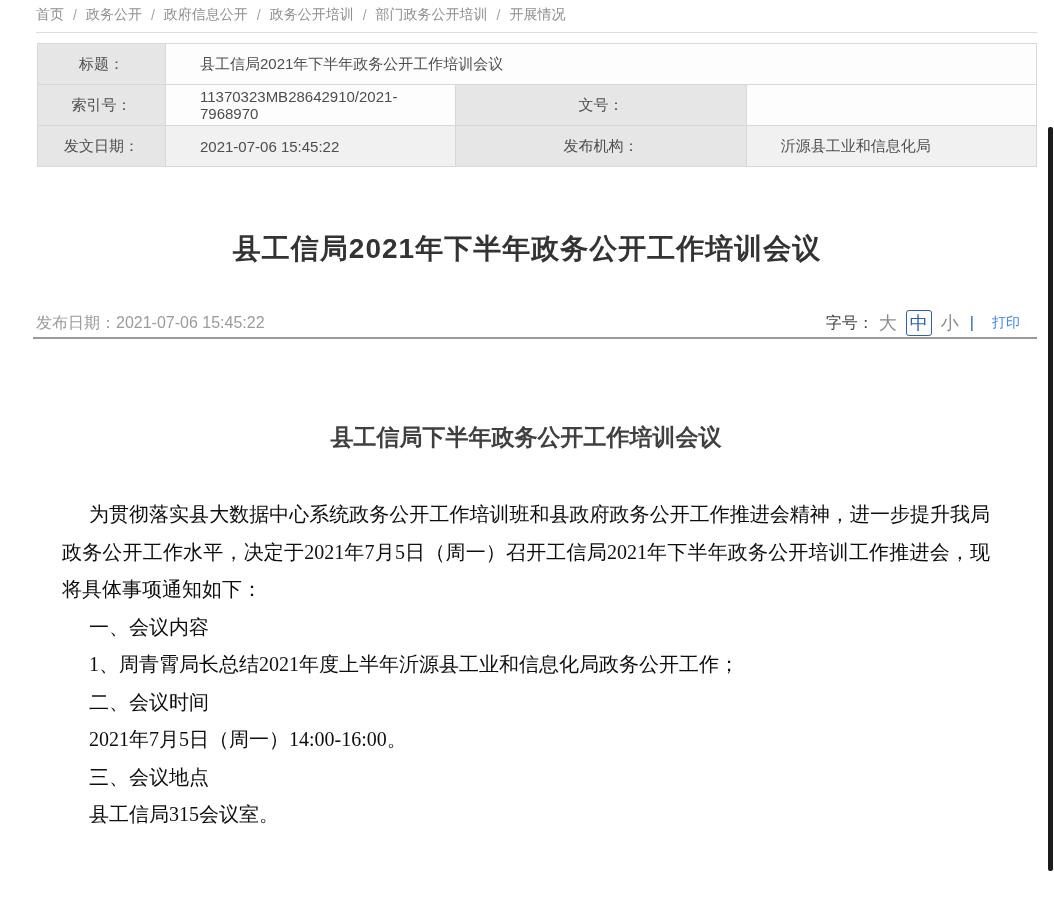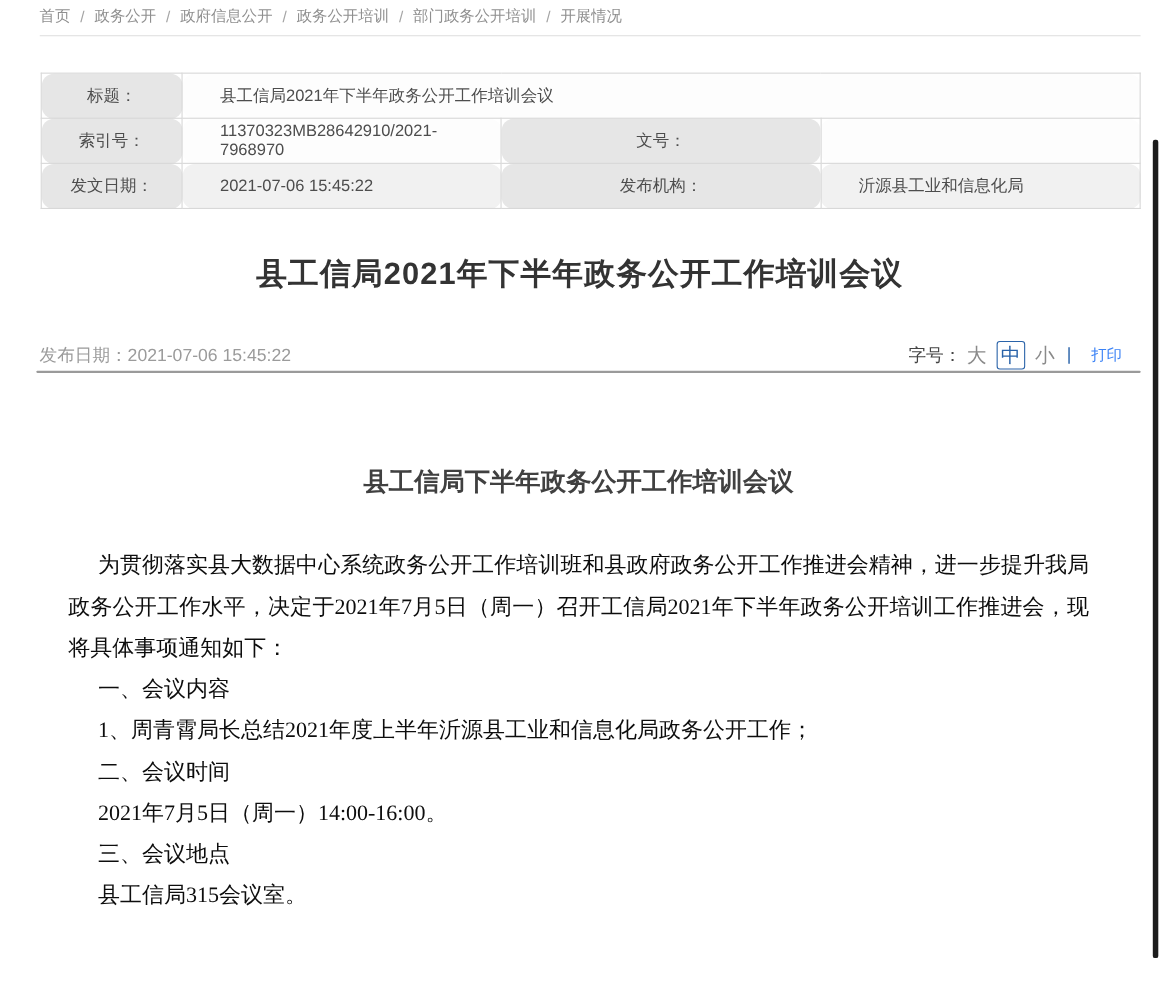--- a/index.html
+++ b/index.html
@@ -1,29 +1,29 @@
 <!DOCTYPE html>
 <html><head>
 <meta charset="utf-8">
 <style>
-  * { margin:0; padding:0; box-sizing:border-box;border-radius:11px; }
+  * { margin:0; padding:0; box-sizing:border-box; }
   html,body { background:#fff; }
   body { font-family:"Liberation Sans","DejaVu Sans",sans-serif; }
   .page { position:relative; width:1054px; height:907px; background:#fff; overflow:hidden; }
 
   
   .breadcrumb { position:absolute; left:36px; top:6px; font-size:14px; color:#8f8f8f; list-style:none; display:flex; align-items:center; }
   .breadcrumb li { display:flex; align-items:center; cursor:pointer; }
   .breadcrumb .crumb-label { color:#8f8f8f; }
   .breadcrumb .sep { margin:0 9px; color:#a5a5a5; }
   .breadcrumb li:last-child .sep { display:none; }
   .top-divider { position:absolute; left:36px; top:32px; width:1001px; height:1px; background:#ddd; }
 
   
-  .meta-table { position:absolute; left:37px; top:66px; width:1000px; border-collapse:collapse; table-layout:fixed; font-size:15px; color:#4d4d4d; }
+  .meta-table { position:absolute; left:37px; top:43px; width:1000px; border-collapse:collapse; table-layout:fixed; font-size:15px; color:#4d4d4d; }
   .meta-table td { border:1px solid #d8d8d8; height:41px; }
   .meta-table td.lbl { background:#e6e6e6; text-align:center; width:128px; }
   .meta-table td.lbl2 { background:#e6e6e6; text-align:center; width:125px; }
   .meta-table td.val { background:#fdfdfd; padding-left:34px; text-align:left; }
   .meta-table tr.shade td.val { background:#f1f1f1; }
 
   
   .main-title { position:absolute; left:0; top:230px; width:1054px; text-align:center; font-size:28px; font-weight:bold; color:#333; letter-spacing:1px; }
   .article-meta { position:absolute; left:36px; top:298px; width:984px; display:flex; justify-content:space-between; align-items:center;margin-top:12px; }
   .pub-date { color:#9b9b9b; font-size:16px; }

